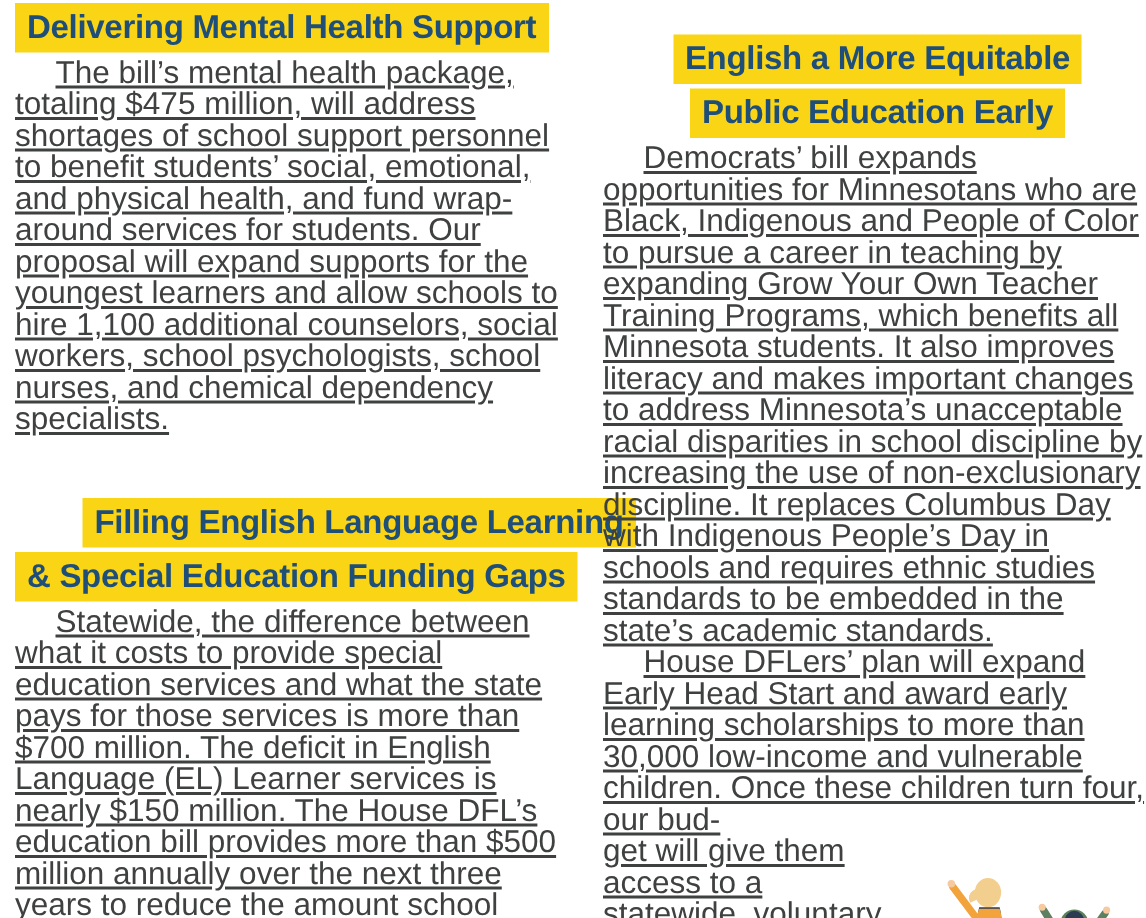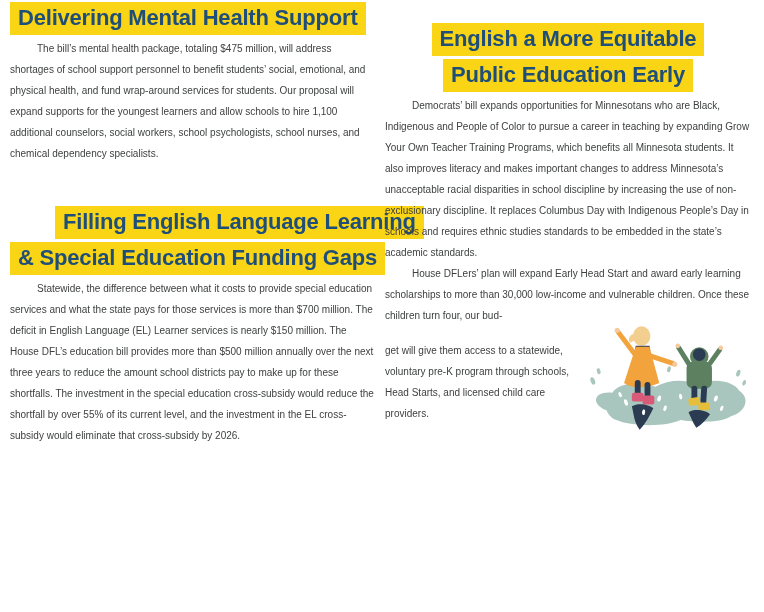--- a/index.html
+++ b/index.html
@@ -22,39 +22,40 @@
     width:764px;height:612px;overflow:hidden;
     background:var(--page-bg);
     font-family:"Liberation Sans",sans-serif;
     color:var(--body-text);
   }
   .page{
     width:752px;height:612px;
     padding:2px 8px 4px 10px;
     display:grid;
     grid-template-columns:364px 366px;
-    column-gap:11px;
+    column-gap:28px;
+    text-decoration:underline;
   }
   .col{display:flex;flex-direction:column;align-items:stretch;}
   .heading-line{line-height:1;}
   .hl{
     display:inline-block;
     background:var(--highlight-yellow);
     color:var(--heading-navy);
     font-weight:bold;
     font-size:22px;
     letter-spacing:-0.2px;
     padding:5px 8px 6px 8px;
     margin-bottom:3px;
     white-space:nowrap;
   }
   .center{text-align:center;}
   p.body-text{
     margin:0;
-    font-size:10px;
+    font-size:21px;
     line-height:21px;
     text-indent:27px;
     color:var(--body-text);
   }
   p.no-indent{text-indent:0;}
   .mt-p1{margin-top:13px;}
   .mt-h2{margin-top:42px;padding-left:45px;}
   .mt-p2{margin-top:14px;}
   .mt-h3{margin-top:21px;}
   .mt-p3{margin-top:13px;}

